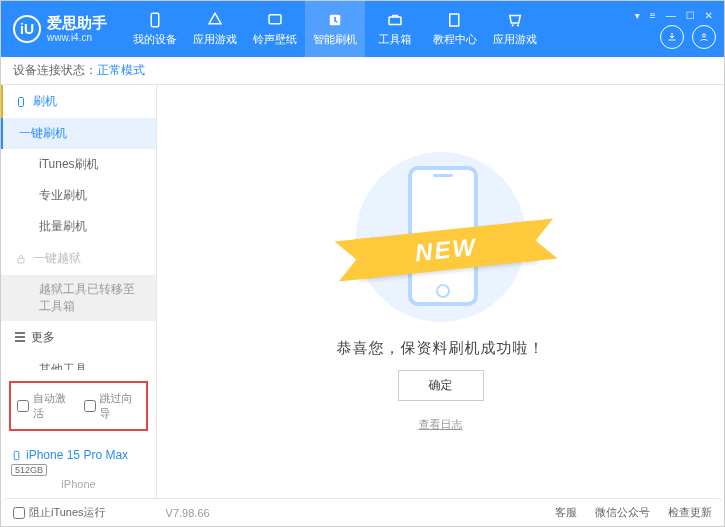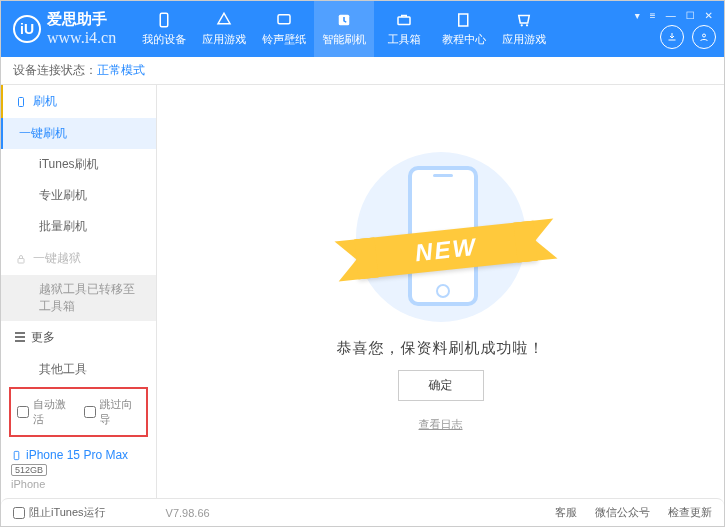--- a/index.html
+++ b/index.html
@@ -2,47 +2,47 @@
 <html><head>
 <meta charset="utf-8">
 <style>
 * { margin: 0; padding: 0; box-sizing: border-box; font-family: "Microsoft YaHei", Arial, sans-serif; }
 body { width: 725px; height: 527px; background: #fff; border: 1px solid #ccc; display: flex; flex-direction: column; font-size: 12px; color: #333; }
 .header { background: #2B8CFF; height: 56px; display: flex; align-items: center; padding: 0 8px 0 12px; }
 .logo-area { display: flex; align-items: center; gap: 6px; }
 .logo-circle { width: 28px; height: 28px; border: 2px solid #fff; border-radius: 50%; display: flex; align-items: center; justify-content: center; color: #fff; font-weight: bold; font-size: 14px; }
 .logo-text { color: #fff; line-height: 1.2; }
 .logo-text .t1 { font-size: 15px; font-weight: bold; }
-.logo-text .t2 { font-size: 16px; opacity: 0.85; font-family: Liberation Serif, serif; }
+.logo-text .t2 { font-size: 10px; opacity: 0.85; }
 .nav { display: flex; margin-left: 18px; height: 100%; flex: 1; }
 .nav-item { width: 60px; display: flex; flex-direction: column; align-items: center; justify-content: center; color: #fff; font-size: 11px; gap: 3px; cursor: pointer; }
 .nav-item.active { background: rgba(255,255,255,0.18); }
 .nav-item svg, .nav-item .ico { width: 18px; height: 18px; }
 .header-right { display: flex; flex-direction: column; align-items: flex-end; gap: 4px; }
 .win-controls { display: flex; gap: 4px; color: #fff; font-size: 10px; opacity: 0.9; align-items: center; }
 .win-controls span { cursor: pointer; padding: 0 3px; }
 .hdr-circles { display: flex; gap: 8px; }
 .hdr-circles div { width: 24px; height: 24px; border: 1.5px solid #fff; border-radius: 50%; display: flex; align-items: center; justify-content: center; color: #fff; cursor: pointer; }
 .status-bar { height: 28px; border-bottom: 1px solid #e5e5e5; display: flex; align-items: center; padding: 0 12px; font-size: 12px; color: #666; }
 .status-bar .mode { color: #2B8CFF; font-weight: 500; }
 .body { flex: 1; display: flex; min-height: 0; }
 .sidebar { width: 156px; border-right: 1px solid #e5e5e5; display: flex; flex-direction: column; font-size: 12px; overflow: hidden; }
 .side-list { flex: 1; overflow-y: auto; }
 .sec-header { display: flex; align-items: center; gap: 6px; padding: 8px 14px; color: #555; cursor: pointer; }
 .sec-header.locked { color: #bbb; }
 .child-item { padding: 7px 0 7px 38px; color: #666; cursor: pointer; }
 .child-item.active { background: #E8F2FF; color: #2B8CFF; border-left: 2px solid #2B8CFF; padding-left: 16px; }
 .child-item.sub { background: #f0f0f0; color: #999; padding: 6px 14px 6px 38px; line-height: 1.4; }
-.cb-box { border: 2px solid #E64545; margin: 5px 8px; padding: 8px 6px; display: flex; gap: 10px; }
+.cb-box { border: 2px solid #E64545; margin: 11px 8px; padding: 8px 6px; display: flex; gap: 10px; }
 .cb-box label { display: flex; align-items: center; gap: 4px; color: #888; font-size: 11px; cursor: pointer; }
 .cb-box input { width: 12px; height: 12px; }
 .device-info { padding: 6px 10px 8px; }
 .device-info .name { color: #2B8CFF; font-size: 12px; display: flex; align-items: center; gap: 4px; }
 .device-info .badge { border: 1px solid #999; font-size: 9px; padding: 0 3px; border-radius: 2px; color: #666; display: inline-block; margin-top: 2px; }
-.device-info .type { color: #aaa; font-size: 11px; margin-top: 2px; }
+.device-info .type { color: #aaa; font-size: 11px; margin-top: 2px; text-align: center; }
 .main { flex: 1; display: flex; flex-direction: column; align-items: center; justify-content: center; gap: 12px; }
 .illus { position: relative; width: 230px; height: 175px; }
 .circle-bg { position: absolute; width: 170px; height: 170px; border-radius: 50%; background: #EAF3FF; left: 30px; top: 0; }
 .phone { position: absolute; left: 82px; top: 14px; width: 70px; height: 140px; background: #fff; border: 4px solid #B6D7FF; border-radius: 10px; }
 .phone::before { content: ""; position: absolute; top: 4px; left: 50%; transform: translateX(-50%); width: 20px; height: 3px; background: #B6D7FF; border-radius: 2px; }
 .phone::after { content: ""; position: absolute; bottom: 4px; left: 50%; transform: translateX(-50%); width: 10px; height: 10px; border: 2px solid #B6D7FF; border-radius: 50%; }
 .ribbon { position: absolute; top: 78px; left: 30px; width: 180px; height: 40px; background: #FFC93C; transform: rotate(-6deg); display: flex; align-items: center; justify-content: center; color: #fff; font-weight: bold; font-size: 24px; letter-spacing: 2px; font-style: italic; box-shadow: 0 2px 4px rgba(0,0,0,0.15); }
 .ribbon::before, .ribbon::after { content: ""; position: absolute; width: 0; height: 0; border: 20px solid #FFC93C; }
 .ribbon::before { left: -20px; border-left-color: transparent; }
 .ribbon::after { right: -20px; border-right-color: transparent; }

